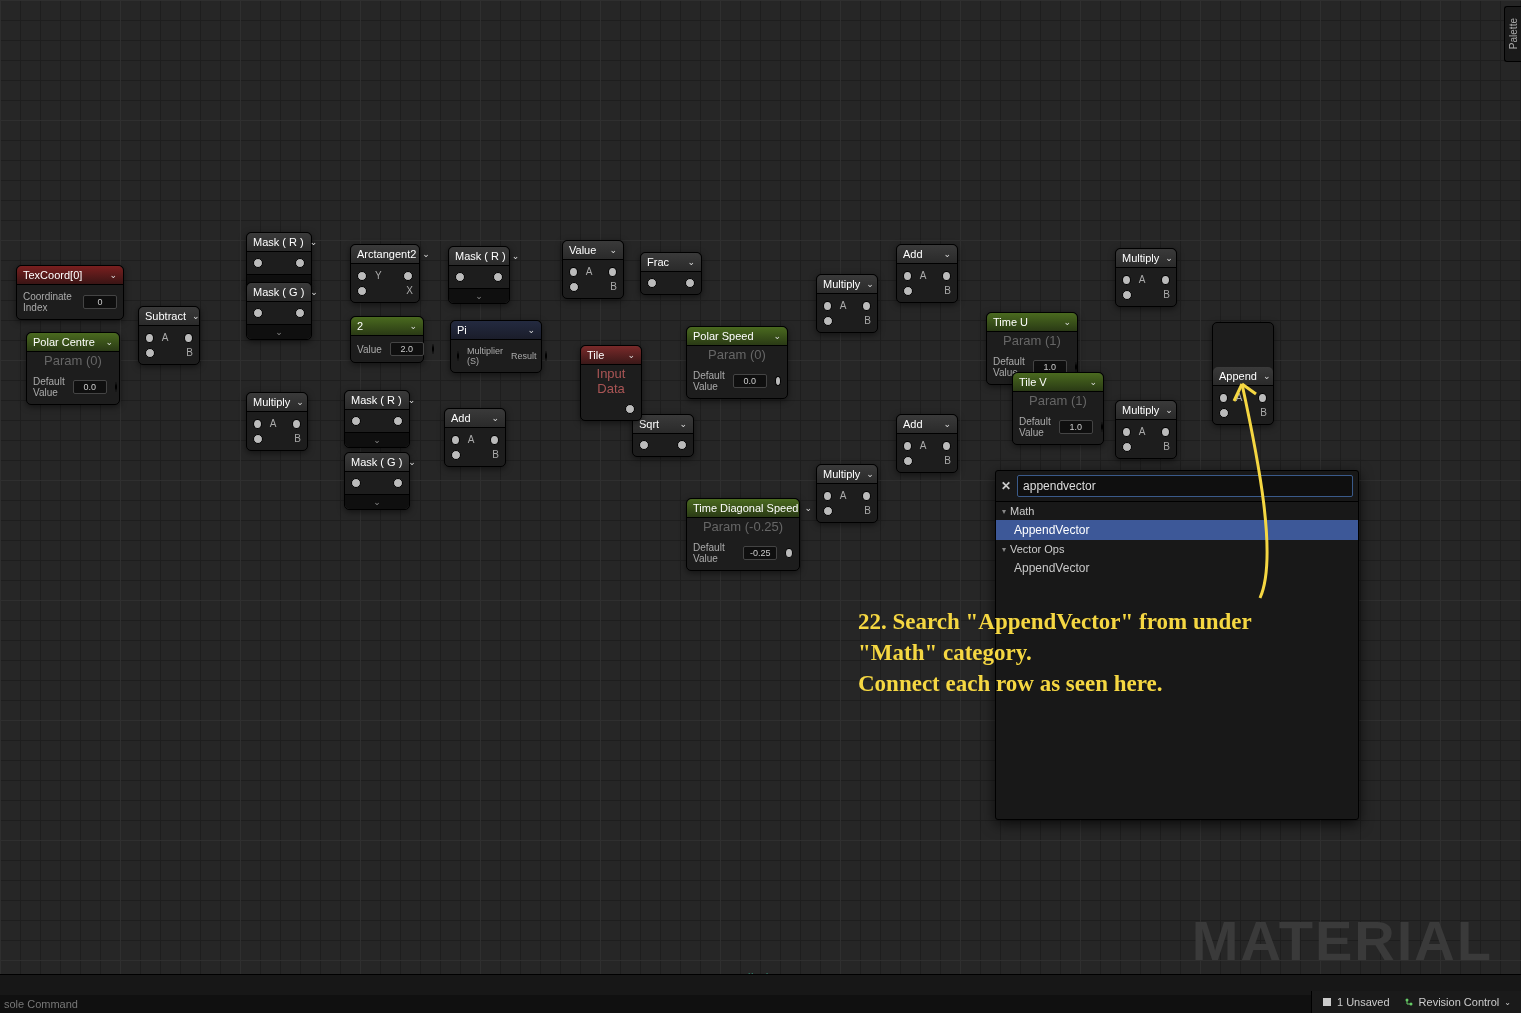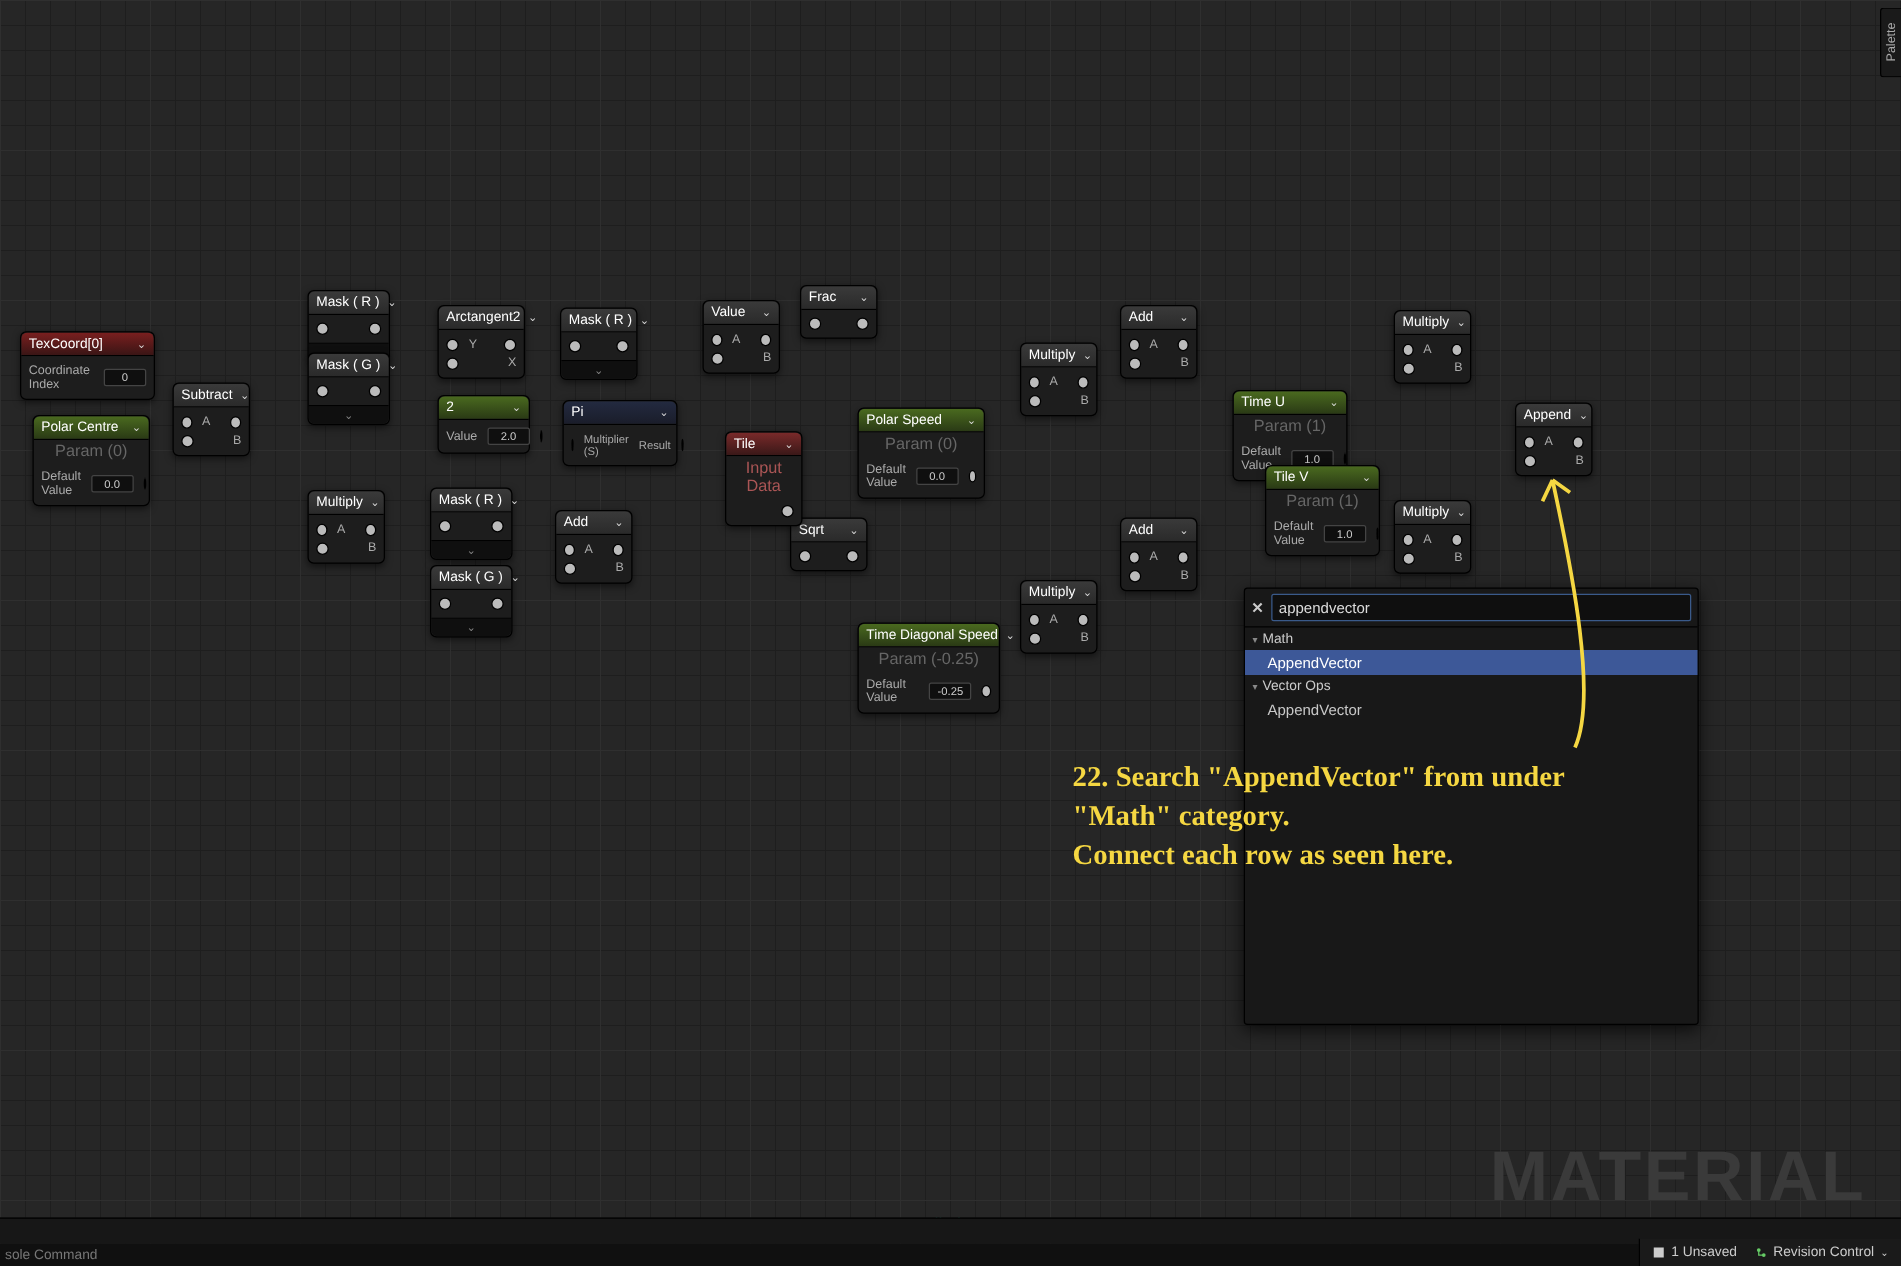--- a/index.html
+++ b/index.html
@@ -29,21 +29,21 @@
     border:1px solid #000;display:inline-block;}
   .node input.val{width:28px;background:#0f0f0f;border:1px solid #444;
     color:#ccc;font-size:9px;text-align:center;border-radius:2px;padding:1px 2px;}
   .node .lbl{color:#aaa;}
   .node.op .hdr{background:linear-gradient(180deg,#3a3a3a,#2a2a2a);}
   .node.red .hdr{background:linear-gradient(180deg,#7a1f1f,#3a1515);}
   .node.green .hdr{background:linear-gradient(180deg,#4a6a1f,#2a3a15);}
   .node.blue .hdr{background:linear-gradient(180deg,#232a40,#1a1d2a);text-align:right;}
   .node.time .hdr{background:linear-gradient(180deg,#7a2a2a,#3a1818);}
   .node.time .sub{color:#a55;}
-  .node.append .hdr{background:linear-gradient(180deg,#3a3a3a,#2a2a2a);}
+  .node.append .hdr{background:linear-gradient(180deg,#3a3a3a,#2a2a2a);margin-top:44px;}
   .node .expand{width:100%;text-align:center;color:#888;font-size:9px;
     padding:2px 0;background:#0f0f0f;border-top:1px solid #000;
     border-radius:0 0 5px 5px;}
   
   .palette-tab{position:absolute;right:0;top:6px;width:16px;height:54px;
     background:#1a1a1a;border:1px solid #000;border-right:none;
     border-radius:3px 0 0 3px;display:flex;align-items:center;justify-content:center;}
   .palette-tab span{writing-mode:vertical-rl;transform:rotate(180deg);
     font-size:10px;color:#aaa;}
   
@@ -292,21 +292,21 @@
         <span style="flex:1"></span>
         <span class="pin"></span>
       </div>
     <div class="row">
         <span class="pin"></span>
         <span class="lbl">B</span>
       </div>
   </div>
 </div>
 
-<div class="node op" style="left:640px;top:228px;width:46px">
+<div class="node op" style="left:640px;top:252px;width:46px">
   <div class="hdr">
       <span class="t">Frac</span>
       <span class="chev">⌄</span>
     </div>
   <div class="body">
       <div class="row">
         <span class="pin"></span>
         <span style="flex:1"></span>
         <span class="pin"></span>
       </div>

